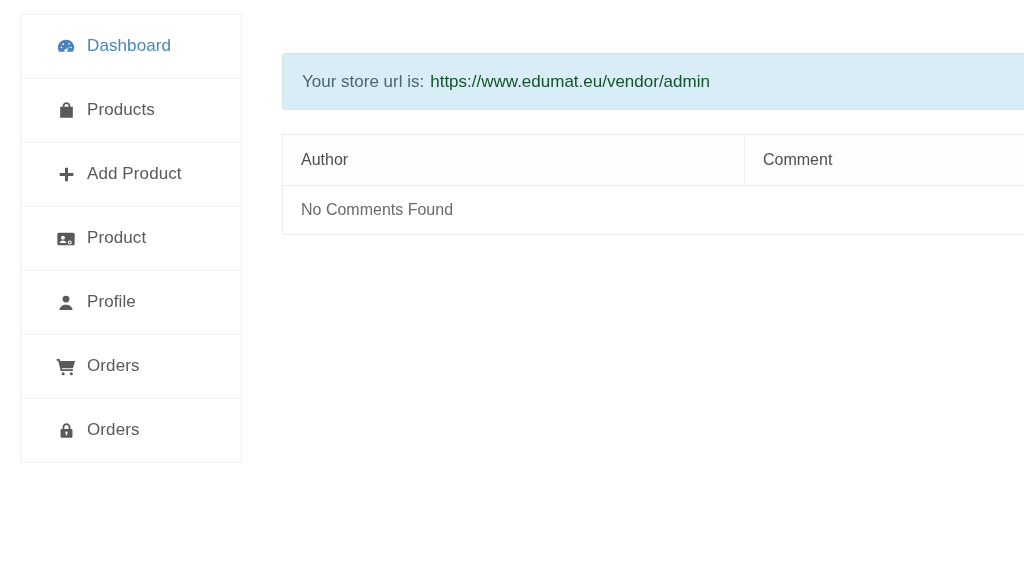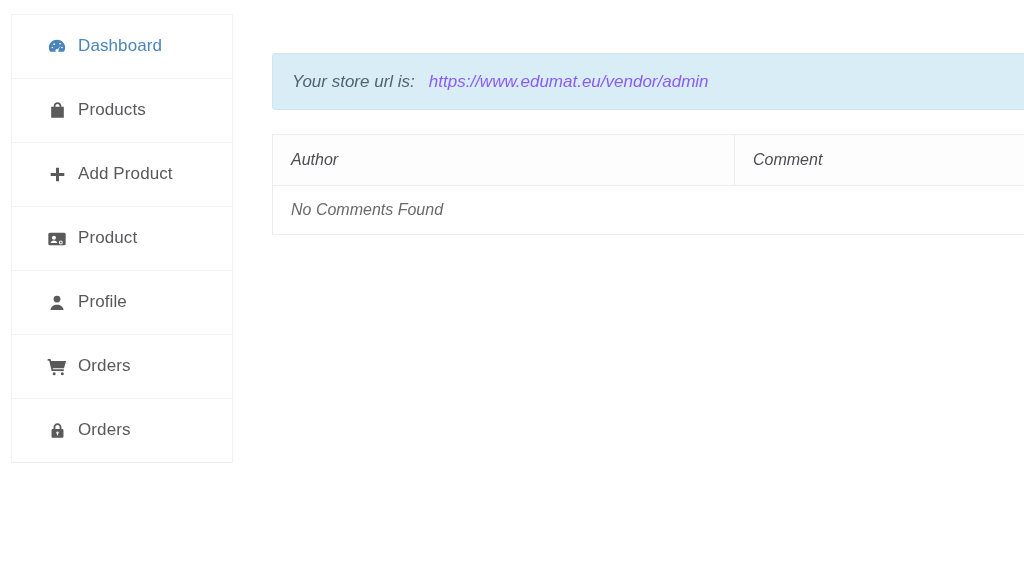--- a/index.html
+++ b/index.html
@@ -19,21 +19,21 @@
   .page {
     position: relative;
     width: 1024px;
     height: 569px;
     background: #fff;
   }
 
   
   .sidebar {
     position: absolute;
-    left: 11px;
+    left: 20px;
     top: 14px;
     width: 222px;
   }
 
   .nav-item {
     position: relative;
     box-sizing: border-box;
     width: 222px;
     border: 1px solid #f2f2f2;
     border-bottom: 1px solid #efefef;
@@ -73,48 +73,47 @@
   .nav-item.two-line .nav-icon { margin-top: 1px; }
   .nav-item.two-line .nav-label {
     max-width: 140px;
     display: block;
   }
   .nav-icon svg { display: block; }
 
   
   .main {
     position: absolute;
-    left: 272px;
+    left: 282px;
     top: 0;
     right: 0;
     height: 569px;
-    font-style: italic;
   }
 
   .alert {
     position: absolute;
     left: 0;
     top: 53px;
     width: 780px;
     height: 57px;
     box-sizing: border-box;
     background: #d9edf7;
     border: 1px solid #cfe6f2;
     border-radius: 3px;
     display: flex;
     align-items: center;
     padding-left: 19px;
     font-size: 17px;
     color: #4f6877;
   }
   .alert .alert-text { color: #4b6572; }
   .alert .store-link {
-    color: #8b5cf6;
+    color: #14532d;
     text-decoration: none;
-    margin-left: 14px;
+    margin-left: 6px;
   }
 
   .table-wrap {
     position: absolute;
     left: 0;
     top: 134px;
     width: 780px;
   }
   table.comments {
     border-collapse: collapse;

